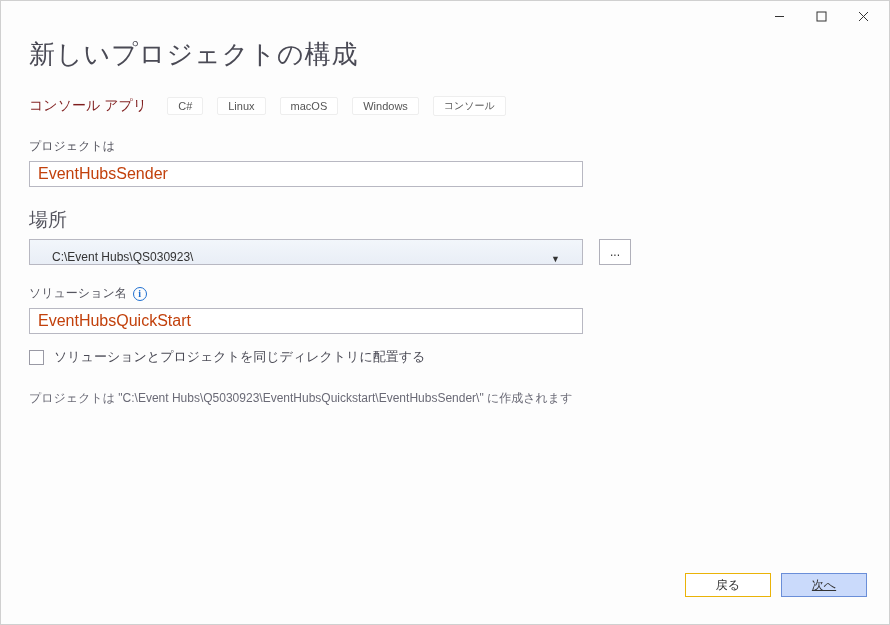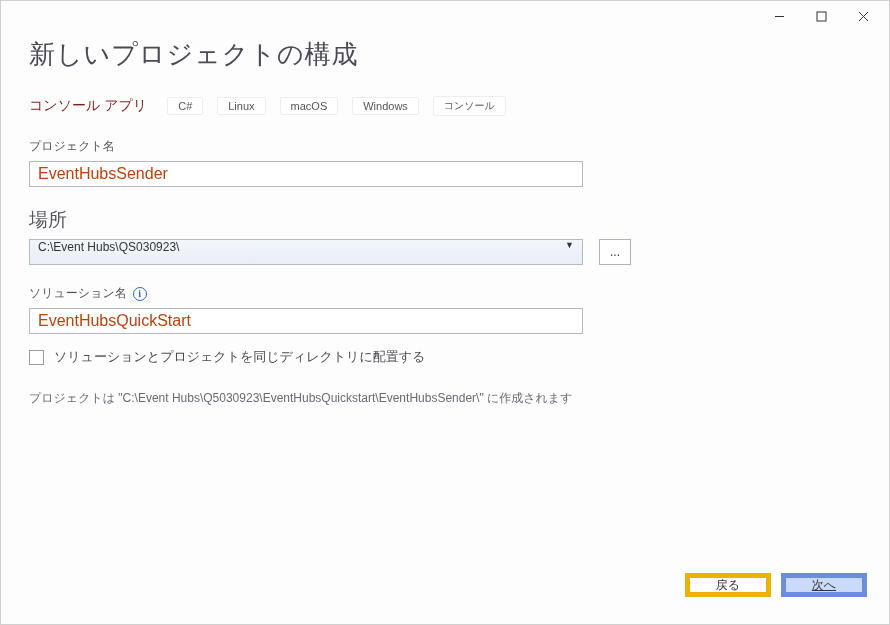--- a/index.html
+++ b/index.html
@@ -37,22 +37,22 @@
   .field-label { font-size: 12px; color: #55555f; margin-bottom: 6px; display: flex; align-items: center; gap: 6px; }
   .field-label.big { font-size: 19px; }
   .text-input {
     width: 554px; height: 26px; border: 1px solid #b8b8c2; background: #fff;
     font-size: 16px; padding: 0 8px; color: #c2410c;
   }
   .row { display: flex; align-items: center; gap: 16px; }
   .dropdown {
     width: 554px; height: 26px; border: 1px solid #b8b8c2;
     background: linear-gradient(#f2f6fb, #e9eef6);
-    font-size: 12px; padding: 0 8px; color: #333;
-    display: flex; align-items: flex-start; justify-content: space-between;
+    font-size: 12px; padding: 0 22px; color: #333;
+    display: flex; align-items: flex-end; justify-content: space-between;
   }
   .dropdown .caret { font-size: 9px; color: #333; }
   .browse-btn {
     width: 32px; height: 26px; border: 1px solid #b0b0ba; background: #fff;
     font-size: 12px; color: #333; display: flex; align-items: center; justify-content: center;
   }
   .info-icon {
     width: 14px; height: 14px; border: 1.2px solid #1f6fd0; border-radius: 50%;
     display: inline-flex; align-items: center; justify-content: center;
     font-size: 10px; font-weight: bold; color: #1f6fd0; font-family: Georgia, serif;
@@ -62,21 +62,21 @@
   .checkbox-row { display: flex; align-items: center; gap: 10px; font-size: 13px; color: #4a4a55; font-family: Liberation Mono, monospace; }
   .checkbox {
     width: 15px; height: 15px; border: 1px solid #9a9aa5; background: #fff;
   }
   .path-note { font-size: 12px; color: #6a6a76; margin-top: 24px; }
   .footer {
     height: 60px; display: flex; justify-content: flex-end; align-items: center;
     padding: 0 22px 18px 0; gap: 10px;
   }
   .btn {
-    width: 86px; height: 24px; border: 5px solid #eab308;
+    width: 86px; height: 24px; border: 1px solid #eab308;
     font-size: 12px; color: #333; display: flex; align-items: center; justify-content: center;
     background: #fff;
   }
   .btn.primary { background: #cadafb; border-color: #6a8ed8; text-decoration: underline; }
 </style>
 </head>
 <body>
 
 <div class="window">
 
@@ -105,21 +105,21 @@
 
     <div class="subtitle-row">
       <span class="subtitle">コンソール アプリ</span>
       <span class="tag">C#</span>
       <span class="tag">Linux</span>
       <span class="tag">macOS</span>
       <span class="tag">Windows</span>
       <span class="tag small">コンソール</span>
     </div>
 
-    <div class="field-label">プロジェクト名</div>
+    <div class="field-label">プロジェクトは</div>
     <input class="text-input" value="EventHubsSender" style="">
 
     <div class="spacer-md"></div>
 
     <div class="field-label big">場所</div>
     <div class="row">
       <div class="dropdown">
         <span>C:\Event Hubs\QS030923\</span>
         <span class="caret">▼</span>
       </div>

